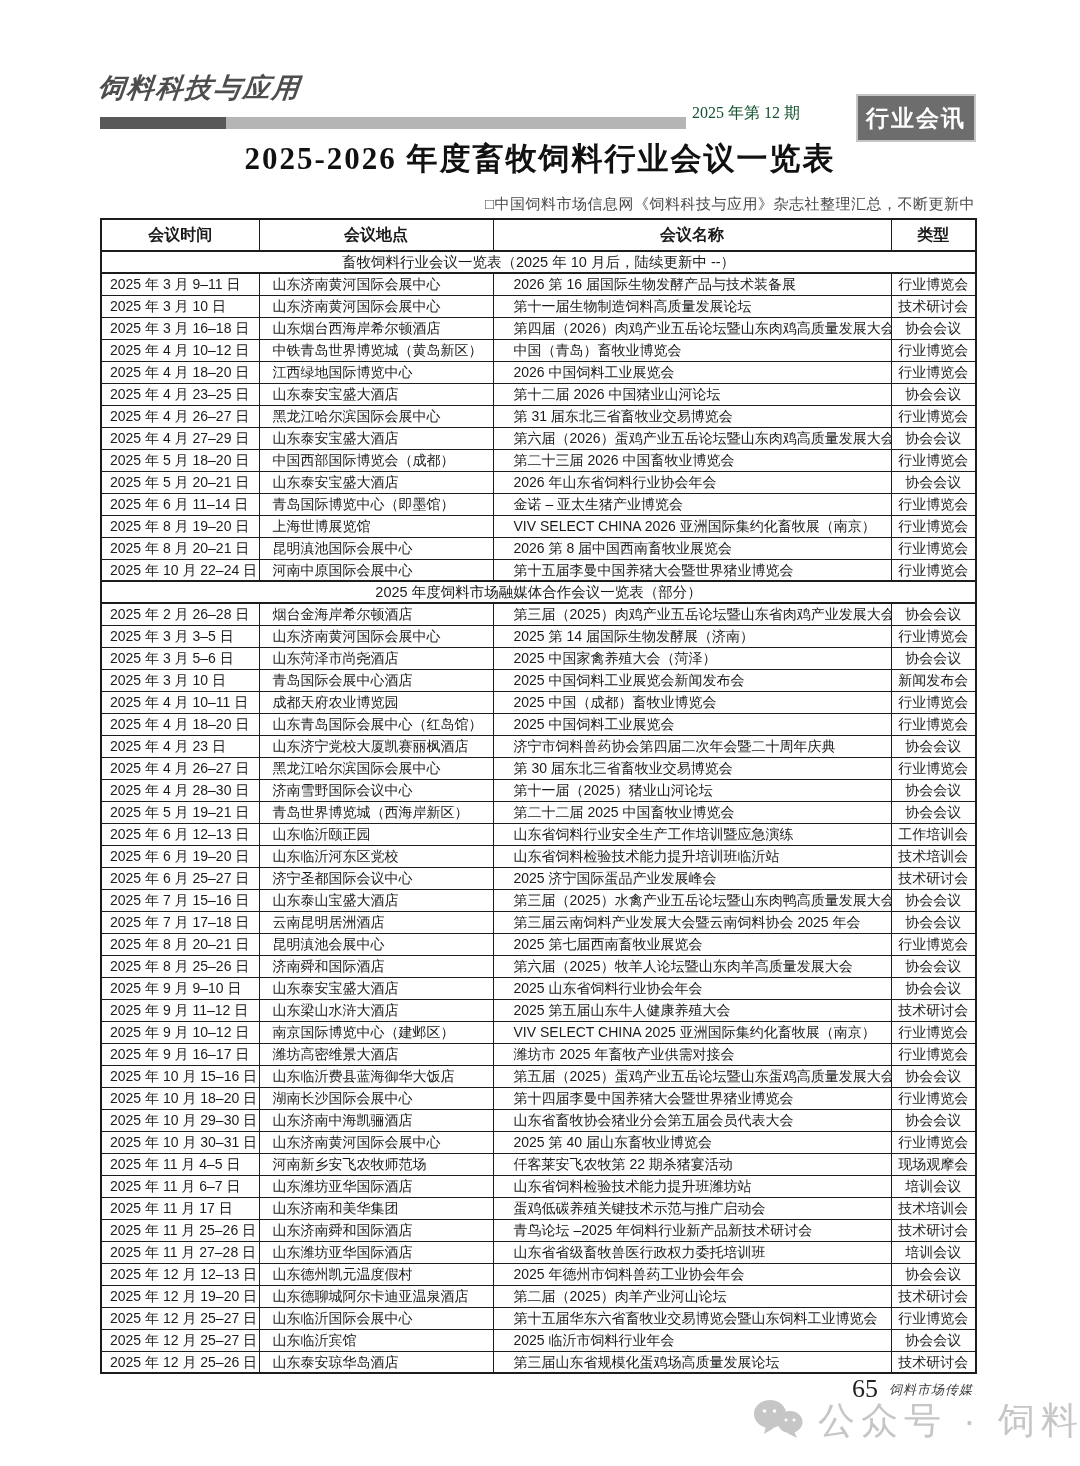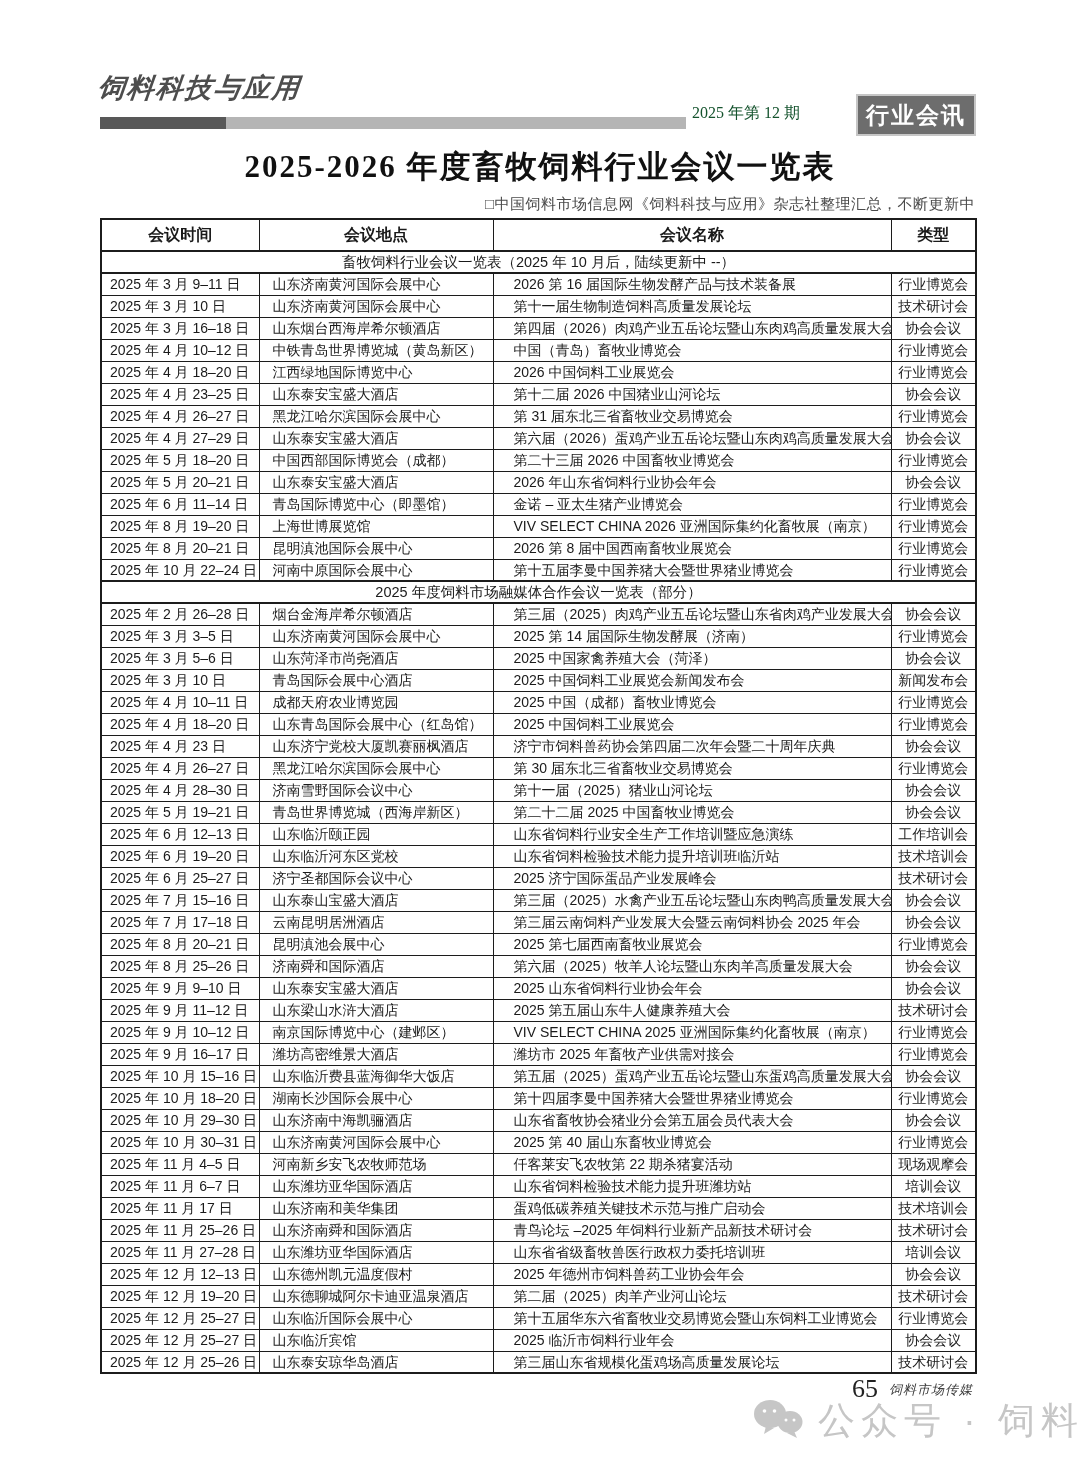--- a/index.html
+++ b/index.html
@@ -15,27 +15,27 @@
     font-size:27px; font-weight:bold; font-style:italic; color:#4d4d4d;
     transform:skewX(-6deg); letter-spacing:2px;
   }
   .rule { position:absolute; left:100px; top:117px; width:586px; height:12px; background:#b5b5b5; }
   .rule .dark { position:absolute; left:0; top:0; width:126px; height:12px; background:#585858; }
   .issue {
     position:absolute; left:692px; top:103px; width:150px; font-family:"Liberation Serif", serif;
     font-size:16px; color:#14532d; white-space:nowrap;
   }
   .badge {
-    position:absolute; left:856px; top:94px; width:120px; height:42px;
+    position:absolute; left:856px; top:94px; width:120px; height:48px;
     background:#6d6d6d; border:2px solid #c6c6c6; color:#ffffff;
     display:flex; align-items:center; justify-content:center;
     font-size:23px; font-weight:bold; letter-spacing:2px;
   }
   .title {
-    position:absolute; left:0; top:146px; width:1080px; text-align:center;
+    position:absolute; left:0; top:138px; width:1080px; text-align:center;
     font-family:"Liberation Serif", serif; font-size:31px; font-weight:bold;
     letter-spacing:2px; color:#111;
   }
   .subtitle {
     position:absolute; right:105px; top:195px; font-size:15px; color:#4a4a4a;
     letter-spacing:0.5px; white-space:nowrap;
   }
   
   .conf-table {
     position:absolute; left:100px; top:218px; width:875px;

